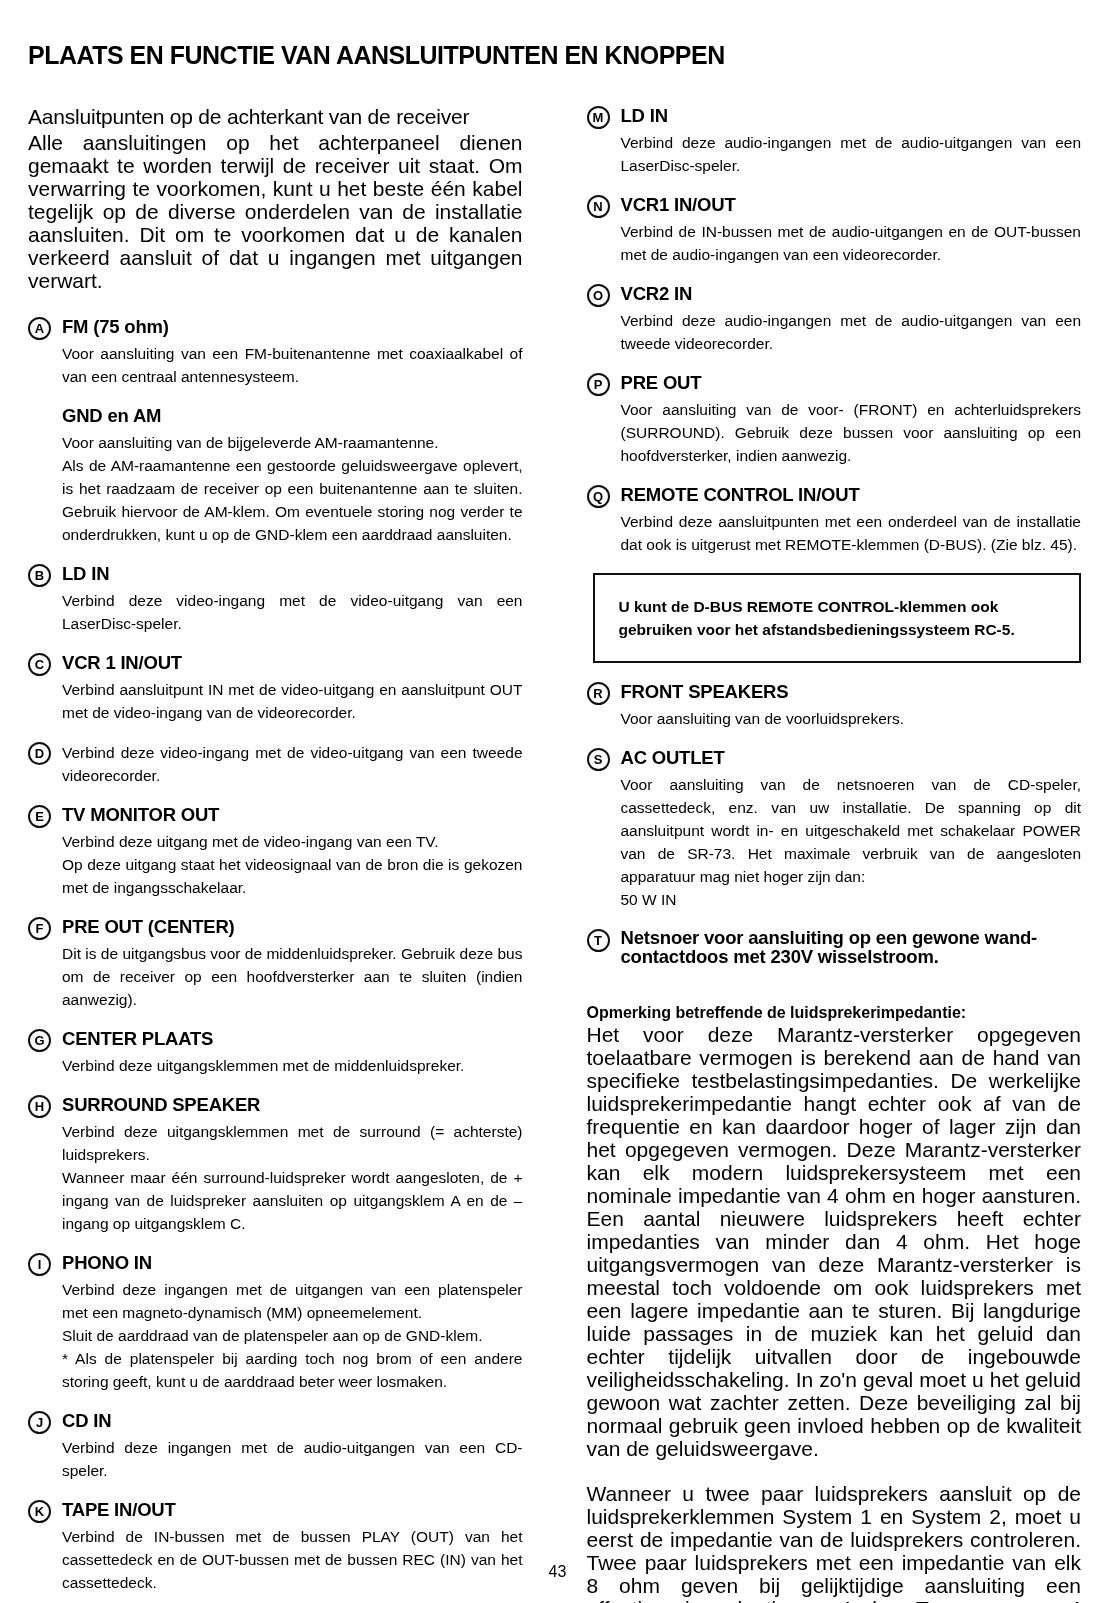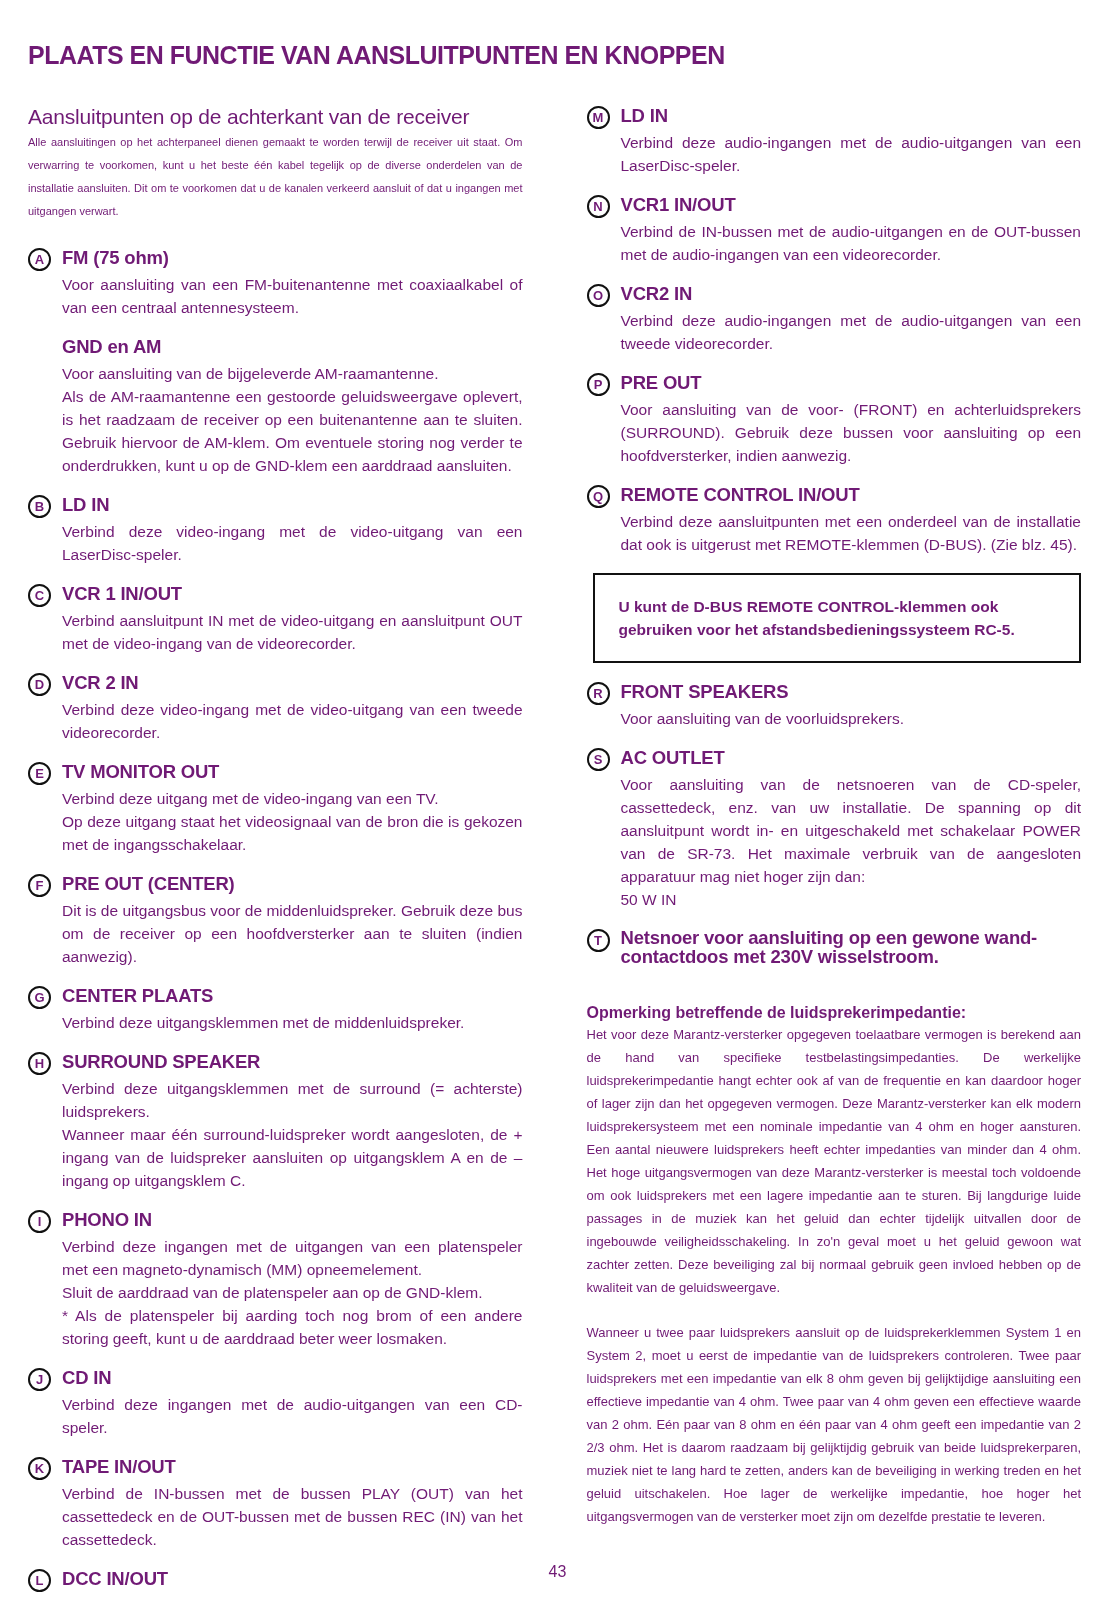--- a/index.html
+++ b/index.html
@@ -1,21 +1,21 @@
 <!DOCTYPE html>
 <html><head>
 <meta charset="utf-8">
 <style>
   html, body { margin: 0; padding: 0; background: #9a9a9a; }
   .page {
     position: relative;
     width: 1115px;
     height: 1603px;
     background: #ffffff;
-    color: #701a75;
+    color: #000000;
     font-family: "Liberation Sans", "DejaVu Sans", sans-serif;
     box-sizing: border-box;
     padding: 40px 34px 0 28px;
     overflow: hidden;
   }
   .doc-title {
     font-size: 26px;
     font-weight: bold;
     letter-spacing: -0.5px;
     margin: 0 0 34px 0;
@@ -29,21 +29,21 @@
     align-items: flex-start;
   }
   .col { width: 495px; }
   .col-heading {
     font-size: 21px;
     font-weight: normal;
     margin: 0 0 2px 0;
     letter-spacing: -0.2px;
   }
   .intro {
-    font-size: 11px;
+    font-size: 21px;
     line-height: 23px;
     text-align: justify;
     margin: 0 0 24px 0;
   }
   .item {
     display: flex;
     margin-bottom: 17px;
   }
   .badge {
     flex: 0 0 23px;
@@ -86,21 +86,21 @@
     line-height: 23px;
     font-weight: bold;
   }
   .impedance-note { margin-top: 34px; }
   .impedance-heading {
     font-size: 16px;
     font-weight: bold;
     margin: 0 0 1px 0;
   }
   .impedance-para {
-    font-size: 13px;
+    font-size: 21px;
     line-height: 23px;
     text-align: justify;
     margin: 0 0 22px 0;
   }
   .page-number {
     position: absolute;
     bottom: 22px;
     left: 0;
     width: 100%;
     text-align: center;
@@ -159,21 +159,20 @@
           <h3 class="item-title">VCR 1 IN/OUT</h3>
           <p class="item-body">Verbind aansluitpunt IN met de video-uitgang en aansluitpunt OUT met de video-ingang van de videorecorder.</p>
         </div>
       </div>
 
       <div class="item">
         <div class="badge">
             <span>D</span>
           </div>
         <div class="item-content">
-          <h3 class="item-title">VCR 2 IN</h3>
           <p class="item-body">Verbind deze video-ingang met de video-uitgang van een tweede videorecorder.</p>
         </div>
       </div>
 
       <div class="item">
         <div class="badge">
             <span>E</span>
           </div>
         <div class="item-content">
           <h3 class="item-title">TV MONITOR OUT</h3>

